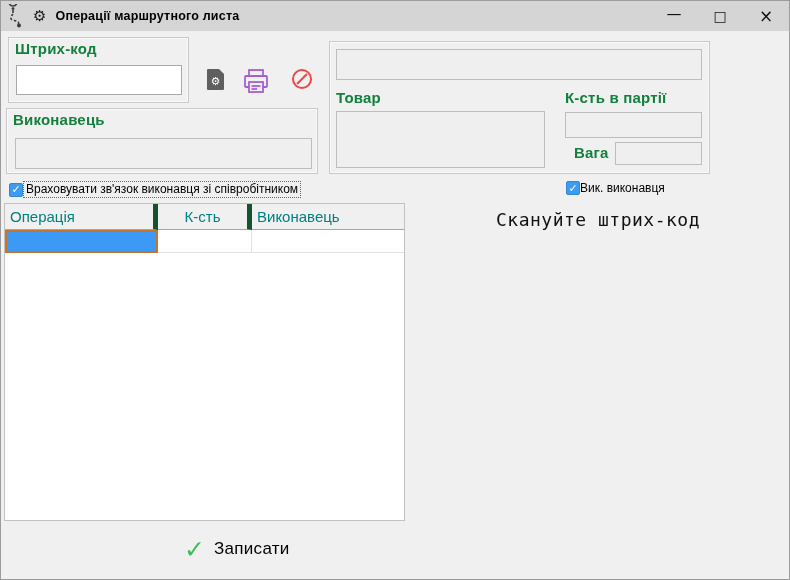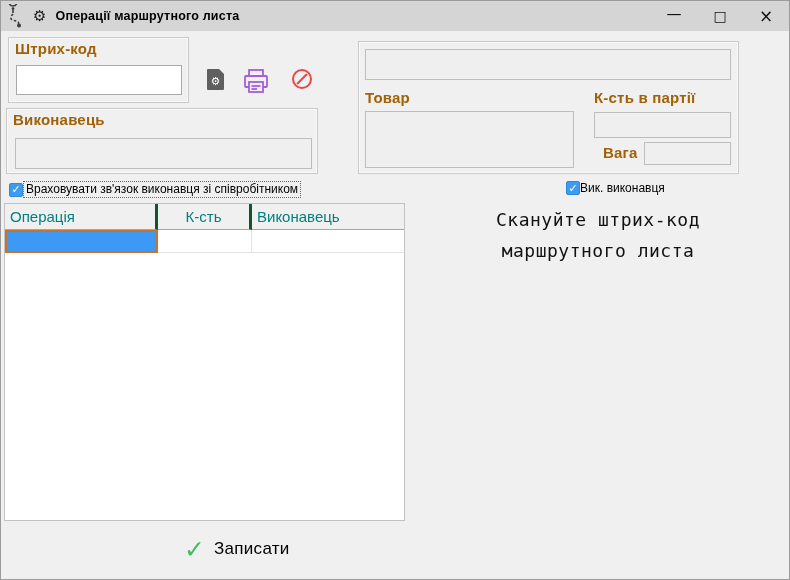--- a/index.html
+++ b/index.html
@@ -34,21 +34,21 @@
   .winbtn.max { font-size:14px; }
   .winbtn.cls { font-size:17px; }
 
   
   .group {
     position:absolute; border:1px solid #c9c9c9;
     box-shadow: inset 0 0 0 1px #fafafa;
   }
   .group .glabel {
     position:absolute; left:6px; top:2px;
-    font-size:15px; font-weight:bold; color:#a16207; letter-spacing:0.2px;
+    font-size:15px; font-weight:bold; color:#15803d; letter-spacing:0.2px;
   }
   .field {
     position:absolute; border:1px solid #a9a9a9; background:#fff;
     font-size:14px; padding:0 4px; font-family:"Liberation Sans", sans-serif;
     outline:none;
   }
   .field.gray { background:#efefef; border-color:#bdbdbd; }
   textarea.field { resize:none; }
 
   
@@ -85,21 +85,21 @@
   .cblabel { margin-left:0; font-size:12px; color:#000; }
   .cblabel.focused { border:1px dotted #666; padding:0 2px 1px 2px; }
 
   
   .optable {
     position:absolute; left:3px; top:202px; width:401px; height:318px;
     background:#fff; border:1px solid #c2c2c2;
   }
   .thead { display:flex; height:26px; background:#f0f0f0; }
   .th {
-    border-right:3px solid #14532d; border-bottom:1px solid #a6a6a6;
+    border-right:5px solid #14532d; border-bottom:1px solid #a6a6a6;
     color:#008080; font-size:15px; display:flex; align-items:center;
     padding:0 5px; white-space:nowrap; overflow:hidden;
   }
   .th.c1 { width:153px; }
   .th.c2 { width:94px; justify-content:center; }
   .th.c3 { flex:1; border-right:none; }
   .trow { display:flex; height:23px; }
   .td { border-right:1px solid #e3e3e3; border-bottom:1px solid #e3e3e3; }
   .td.c1 { width:153px; }
   .td.c2 { width:94px; }
@@ -176,21 +176,21 @@
     <input class="field gray" style="left: 8px; top: 29px; width: 297px; height: 31px;" readonly="" value="">
   </div>
 
   <div class="cbrow" style="left:8px; top:180px;">
     <div class="cbox">
         <span>✓</span>
       </div>
     <span class="cblabel focused">Враховувати зв'язок виконавця зі співробітником</span>
   </div>
 
-  <div class="group" style="left:328px; top:40px; width:381px; height:133px;margin-left:29px;">
+  <div class="group" style="left:328px; top:40px; width:381px; height:133px;">
     <input class="field gray" style="left: 6px; top: 7px; width: 366px; height: 31px;" readonly="" value="">
     <span class="glabel" style="top:47px;">Товар</span>
     <textarea class="field gray" style="left: 6px; top: 69px; width: 209px; height: 57px;" readonly="" value=""></textarea>
     <span class="glabel" style="left:235px; top:47px;">К-сть в партії</span>
     <input class="field gray" style="left: 235px; top: 70px; width: 137px; height: 26px;" readonly="" value="">
     <span class="glabel" style="left:244px; top:102px;text-align:right;">Вага</span>
     <input class="field gray" style="left: 285px; top: 100px; width: 87px; height: 23px;" readonly="" value="">
   </div>
 
   <div class="cbrow" style="left:565px; top:180px;">
@@ -208,21 +208,20 @@
     </div>
     <div class="trow">
       <div class="td c1 selected"></div>
       <div class="td c2"></div>
       <div class="td c3"></div>
     </div>
   </div>
 
   <div class="bigmsg">
     <div>Скануйте штрих-код</div>
-    <div>маршрутного листа</div>
   </div>
 
   <div class="action" style="left:183px; top:534px;">
     <span class="check-ic">✓</span>
     <span class="txt">Записати</span>
   </div>
 
 </div>
 
 </body></html>

